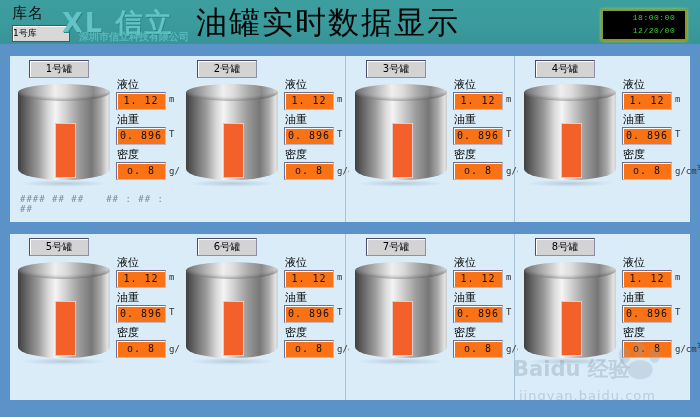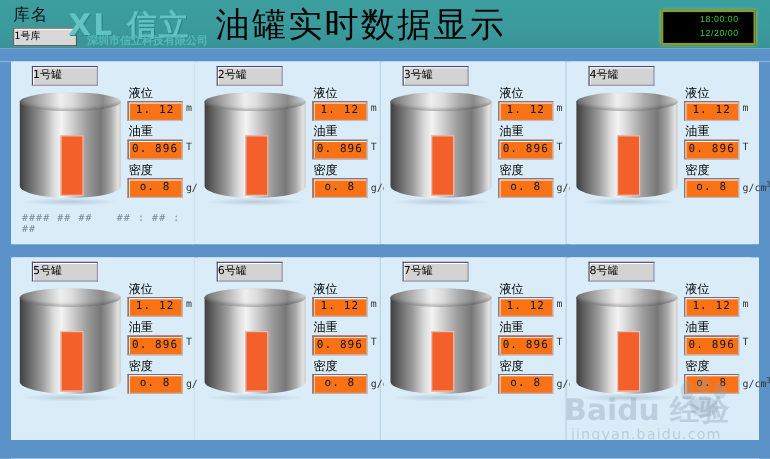--- a/index.html
+++ b/index.html
@@ -51,21 +51,21 @@
     font-family:"DejaVu Serif","Liberation Serif",serif;
   }
   .clock-box{
     position:absolute;left:601px;top:9px;width:82px;height:28px;
     background:#000;border:2px solid #8b9a2a;
     box-shadow:0 0 3px #b6c84b;
     text-align:center;
   }
   .clock-line{
     color:#37d13a;font-size:8px;line-height:13px;
-    font-family:Liberation Sans, sans-serif;
+    font-family:Liberation Mono, monospace;
     letter-spacing:0.5px;
     padding-left:20px;
   }
 
   
   .board{
     position:absolute;left:0;top:56px;width:700px;height:361px;
     background:#d9ecf8;
   }
   .row{position:absolute;left:0;width:700px;height:166px;}
@@ -89,21 +89,21 @@
   .p0{left:12px;} .p1{left:180px;} .p2{left:349px;} .p3{left:518px;}
   .vdiv{
     position:absolute;top:0;width:1px;height:166px;background:#a8c4dd;
   }
   .v1{left:176px;} .v2{left:345px;} .v3{left:514px;}
 
   .tank-tag{
     position:absolute;left:17px;top:4px;width:58px;height:16px;
     background:#d3d3d3;border:1px solid #4a4a6a;
     border-right-color:#8e8ea8;border-bottom-color:#8e8ea8;
-    font-size:10px;color:#000;line-height:16px;text-align:left;
+    font-size:10px;color:#000;line-height:16px;text-align:center;
     box-shadow:inset 1px 1px 0 #ffffff;
   }
 
   
   .tank{
     position:absolute;left:6px;top:28px;width:92px;height:100px;
   }
   .tank-body{
     position:absolute;left:0;top:8px;width:92px;height:88px;
     background:linear-gradient(90deg,
@@ -159,21 +159,21 @@
     font-family:"DejaVu Sans Mono","Liberation Mono",monospace;
   }
   .stamp .s2{margin-left:22px;}
 
   
   .wm{
     position:absolute;left:513px;top:355px;width:185px;height:58px;
     pointer-events:none;
   }
   .wm-main{
-    position:absolute;left:0;top:0;font-size:27px;font-weight:bold;
+    position:absolute;left:0;top:0;font-size:21px;font-weight:bold;
     color:rgba(120,140,160,.30);letter-spacing:0px;
     font-family:"DejaVu Sans",sans-serif;
   }
   .wm-sub{
     position:absolute;left:6px;top:33px;font-size:13px;
     color:rgba(120,140,160,.33);letter-spacing:1px;
     font-family:"DejaVu Sans",sans-serif;
   }
   .wm-paw{
     position:absolute;left:100px;top:-14px;width:58px;height:40px;

